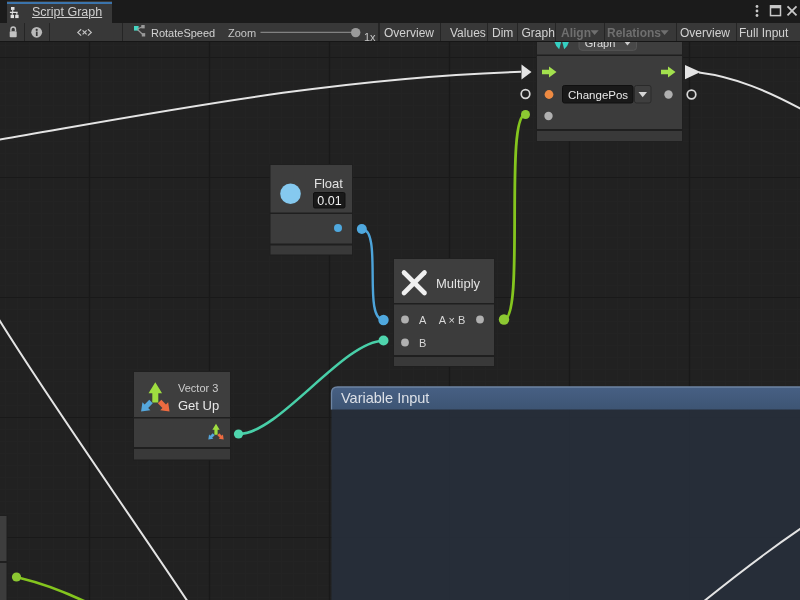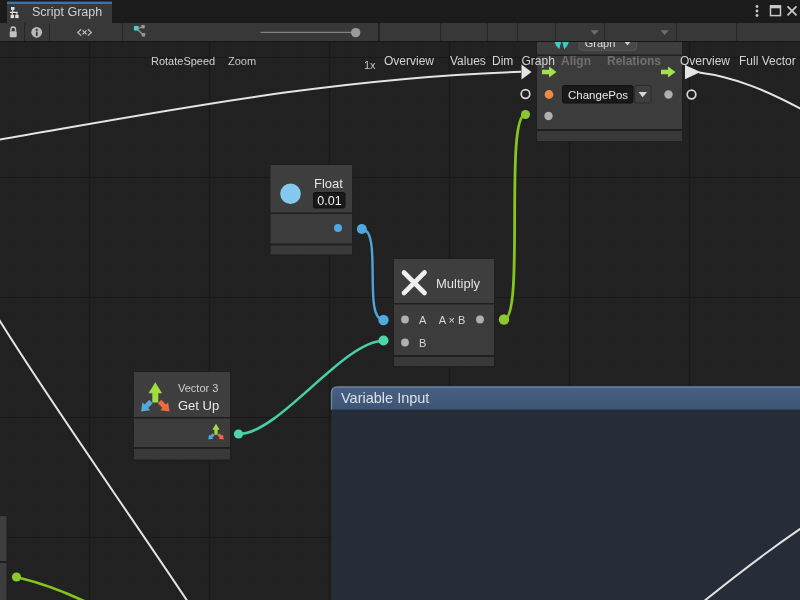--- a/index.html
+++ b/index.html
@@ -3,26 +3,26 @@
 <meta charset="utf-8">
 <style>
   html,body{margin:0;padding:0;background:#212121;}
   #root{position:relative;width:800px;height:600px;overflow:hidden;filter:blur(0px);
         font-family:"Liberation Sans",sans-serif;}
   .abs{position:absolute;}
   
   #tabbar{position:absolute;left:0;top:0;width:800px;height:23px;background:#1b1b1b;}
   #tab{position:absolute;left:7px;top:1px;width:105px;height:22px;background:#383838;}
   #tabblue{position:absolute;left:7px;top:1.5px;width:105px;height:2.6px;background:#3b74ac;}
-  #tabtext{position:absolute;left:32px;top:4.5px;font-size:12.5px;color:#cfcfcf;}
+  #tabtext{position:absolute;left:32px;top:4.5px;font-size:12.5px;color:#cfcfcf;text-decoration:underline;}
   
   #toolbar{position:absolute;left:0;top:23px;width:800px;height:18px;background:#383838;
            border-bottom:1px solid #161616;}
   .sep{position:absolute;top:23px;width:1px;height:18px;background:#252525;}
-  .tbtxt{position:absolute;top:25.5px;font-size:12px;color:#d2d2d2;white-space:nowrap;margin-top:28px;}
+  .tbtxt{position:absolute;top:25.5px;font-size:12px;color:#d2d2d2;white-space:nowrap;}
   .tbdim{color:#6f6f6f;font-weight:bold;}
 </style>
 </head>
 <body>
 <div id="root">
 
   <svg class="abs" style="left:0;top:42px" width="800" height="558" viewBox="0 42 800 558">
 
     <rect x="0" y="42" width="800" height="558" fill="#212121"></rect>
     <path d="M5.5,42 V600 M17.5,42 V600 M29.5,42 V600 M41.5,42 V600 M53.5,42 V600 M65.5,42 V600 M77.5,42 V600 M89.5,42 V600 M101.5,42 V600 M113.5,42 V600 M125.5,42 V600 M137.5,42 V600 M149.5,42 V600 M161.5,42 V600 M173.5,42 V600 M185.5,42 V600 M197.5,42 V600 M209.5,42 V600 M221.5,42 V600 M233.5,42 V600 M245.5,42 V600 M257.5,42 V600 M269.5,42 V600 M281.5,42 V600 M293.5,42 V600 M305.5,42 V600 M317.5,42 V600 M329.5,42 V600 M341.5,42 V600 M353.5,42 V600 M365.5,42 V600 M377.5,42 V600 M389.5,42 V600 M401.5,42 V600 M413.5,42 V600 M425.5,42 V600 M437.5,42 V600 M449.5,42 V600 M461.5,42 V600 M473.5,42 V600 M485.5,42 V600 M497.5,42 V600 M509.5,42 V600 M521.5,42 V600 M533.5,42 V600 M545.5,42 V600 M557.5,42 V600 M569.5,42 V600 M581.5,42 V600 M593.5,42 V600 M605.5,42 V600 M617.5,42 V600 M629.5,42 V600 M641.5,42 V600 M653.5,42 V600 M665.5,42 V600 M677.5,42 V600 M689.5,42 V600 M701.5,42 V600 M713.5,42 V600 M725.5,42 V600 M737.5,42 V600 M749.5,42 V600 M761.5,42 V600 M773.5,42 V600 M785.5,42 V600 M797.5,42 V600 M0,45.5 H800 M0,57.5 H800 M0,69.5 H800 M0,81.5 H800 M0,93.5 H800 M0,105.5 H800 M0,117.5 H800 M0,129.5 H800 M0,141.5 H800 M0,153.5 H800 M0,165.5 H800 M0,177.5 H800 M0,189.5 H800 M0,201.5 H800 M0,213.5 H800 M0,225.5 H800 M0,237.5 H800 M0,249.5 H800 M0,261.5 H800 M0,273.5 H800 M0,285.5 H800 M0,297.5 H800 M0,309.5 H800 M0,321.5 H800 M0,333.5 H800 M0,345.5 H800 M0,357.5 H800 M0,369.5 H800 M0,381.5 H800 M0,393.5 H800 M0,405.5 H800 M0,417.5 H800 M0,429.5 H800 M0,441.5 H800 M0,453.5 H800 M0,465.5 H800 M0,477.5 H800 M0,489.5 H800 M0,501.5 H800 M0,513.5 H800 M0,525.5 H800 M0,537.5 H800 M0,549.5 H800 M0,561.5 H800 M0,573.5 H800 M0,585.5 H800 M0,597.5 H800" stroke="#232323" stroke-width="1" fill="none"></path>
@@ -216,21 +216,21 @@
   <div class="tbtxt" style="left:151px;font-size:11px;top:26.5px">RotateSpeed</div>
   <div class="tbtxt" style="left:228px;color:#c6c6c6;font-size:11px;top:26.5px">Zoom</div>
   <div class="tbtxt" style="left:364px;color:#c6c6c6;font-size:11px;top:31px">1x</div>
   <div class="tbtxt" style="left:384px">Overview</div>
   <div class="tbtxt" style="left:450px">Values</div>
   <div class="tbtxt" style="left:492px">Dim</div>
   <div class="tbtxt" style="left:521.5px">Graph</div>
   <div class="tbtxt tbdim" style="left:561px">Align</div>
   <div class="tbtxt tbdim" style="left:607px">Relations</div>
   <div class="tbtxt" style="left:680px">Overview</div>
-  <div class="tbtxt" style="left:739px">Full Vector</div>
+  <div class="tbtxt" style="left:739px">Full Input</div>
   <div class="sep" style="left:24px"></div>
   <div class="sep" style="left:49px"></div>
   <div class="sep" style="left:122px"></div>
   <div class="sep" style="left:377.5px;width:2px"></div>
   <div class="sep" style="left:440px"></div>
   <div class="sep" style="left:486.5px"></div>
   <div class="sep" style="left:517px"></div>
   <div class="sep" style="left:555px"></div>
   <div class="sep" style="left:604px"></div>
   <div class="sep" style="left:675.5px"></div>

